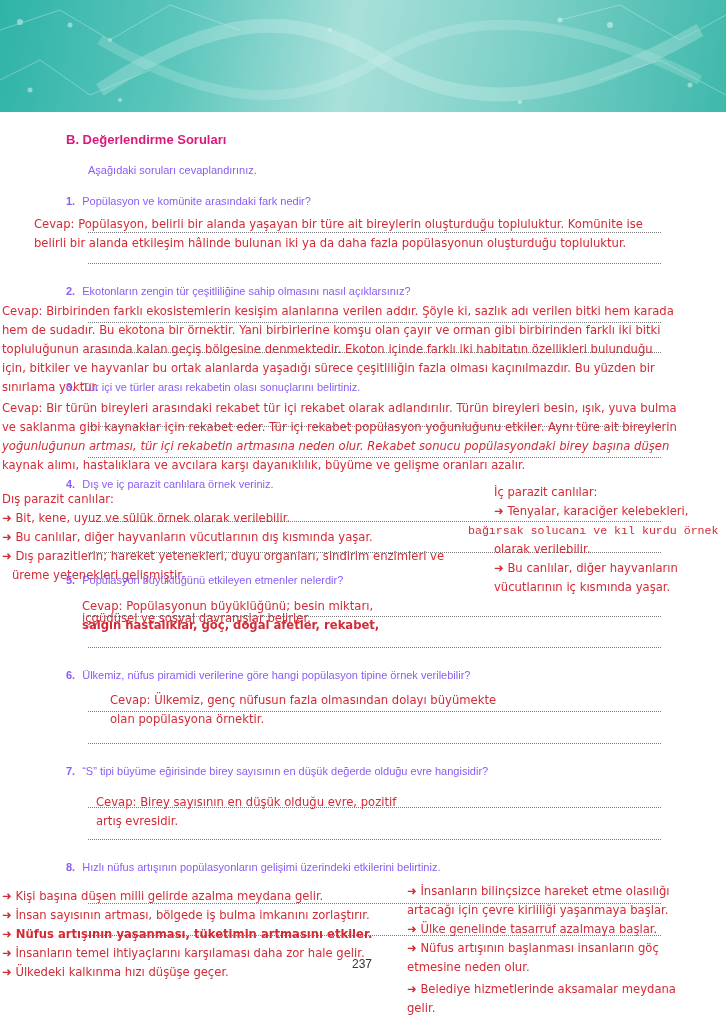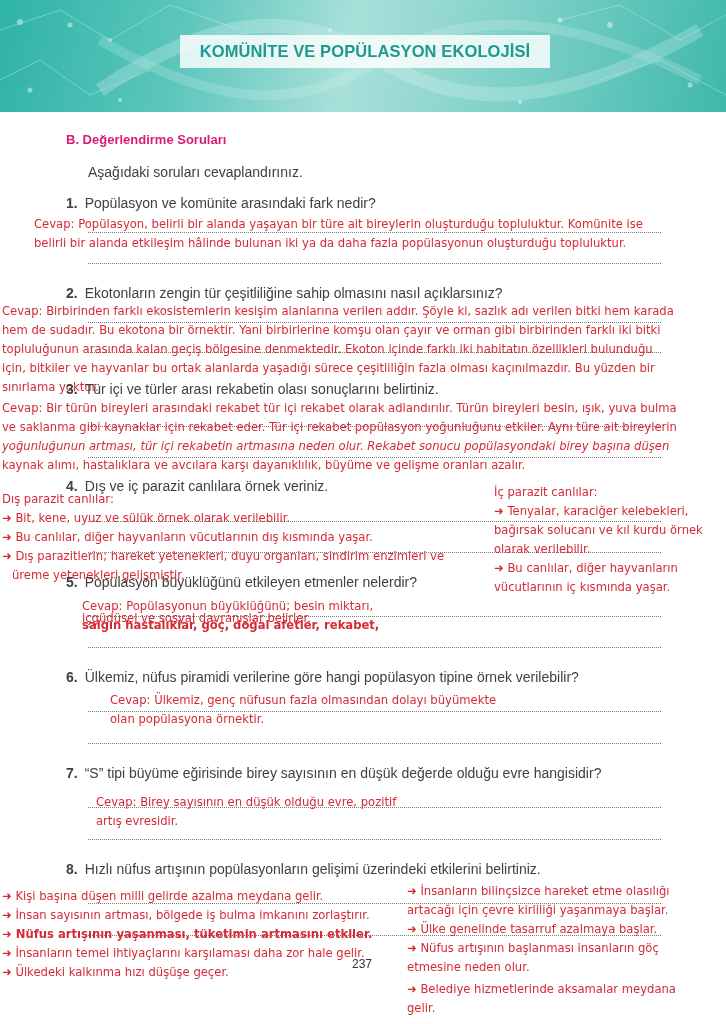--- a/index.html
+++ b/index.html
@@ -19,21 +19,21 @@
   .banner-title-box {
     position: absolute; left: 180px; top: 35px; width: 370px; height: 33px;
     background: rgba(255,255,255,0.82);
     display: flex; align-items: center; justify-content: center;
   }
   .banner-title {
     color: #1d9a8e; font-weight: bold; font-size: 16.5px; letter-spacing: 0.1px;
   }
   .abs { position: absolute; white-space: nowrap; }
   .section-title { color: #d81b7a; font-weight: bold; font-size: 13px; }
-  .q { color: #404040; font-size: 14px; }
+  .q { color: #8b5cf6; font-size: 11px; }
   .q b { margin-right: 7px; }
   .ans { color: #d42a35; font-family: "DejaVu Sans", sans-serif; font-size: 11.6px; line-height: 19px; }
   .dots {
     position: absolute; height: 0; border-bottom: 1.5px dotted #7a7a7a;
   }
   .page-num { color: #333; font-size: 12px; }
 </style>
 </head>
 <body>
 
@@ -53,23 +53,20 @@
         <circle cx="120" cy="100" r="2"></circle>
         <circle cx="330" cy="30" r="2"></circle>
       <circle cx="560" cy="20" r="2.5"></circle>
         <circle cx="610" cy="25" r="3"></circle>
         <circle cx="690" cy="85" r="2.5"></circle>
       <circle cx="520" cy="102" r="2"></circle>
     </g>
     <path d="M100 90 C220 10, 300 10, 380 60 S560 110, 700 30" stroke="#e8f8f6" stroke-width="14" fill="none" opacity="0.45"></path>
     <path d="M100 40 C220 110, 300 110, 380 60 S560 10, 700 80" stroke="#e8f8f6" stroke-width="10" fill="none" opacity="0.35"></path>
   </svg>
-  <div class="banner-title-box">
-    <span class="banner-title">KOMÜNİTE VE POPÜLASYON EKOLOJİSİ</span>
-  </div>
 </div>
 
 <div class="abs section-title" style="left:66px; top:132px;">B.  Değerlendirme Soruları</div>
 <div class="abs q" style="left:88px; top:164px;">Aşağıdaki soruları cevaplandırınız.</div>
 
 <div class="abs q" style="left:66px; top:195px;">
   <b>1.</b><span>Popülasyon ve komünite arasındaki fark nedir?</span>
 </div>
 <div class="dots" style="left:88px; width:573px; top:232px;"></div>
 <div class="dots" style="left:88px; width:573px; top:263px;"></div>
@@ -103,21 +100,21 @@
 <div class="dots" style="left:88px; width:573px; top:521px;"></div>
 <div class="dots" style="left:88px; width:573px; top:552px;"></div>
 <div class="abs ans" style="left:2px; top:490px;">Dış parazit canlılar:</div>
 <div class="abs ans" style="left:2px; top:509px;"><span>➜</span> <span>Bit, kene, uyuz ve sülük örnek olarak verilebilir.</span></div>
 <div class="abs ans" style="left:2px; top:528px;"><span>➜</span> <span>Bu canlılar, diğer hayvanların vücutlarının dış kısmında yaşar.</span></div>
 <div class="abs ans" style="left:2px; top:547px;"><span>➜</span> <span>Dış parazitlerin; hareket yetenekleri, duyu organları, sindirim enzimleri ve</span></div>
 <div class="abs ans" style="left:12px; top:566px;">üreme yetenekleri gelişmiştir.</div>
 
 <div class="abs ans" style="left:494px; top:483px;">İç parazit canlılar:</div>
 <div class="abs ans" style="left:494px; top:502px;"><span>➜</span> <span>Tenyalar, karaciğer kelebekleri,</span></div>
-<div class="abs ans" style="left:494px; top:521px;">bağırsak solucanı ve kıl kurdu örnek</div>
+<div class="abs ans" style="left:468px; top:521px;font-family:Liberation Mono, monospace;">bağırsak solucanı ve kıl kurdu örnek</div>
 <div class="abs ans" style="left:494px; top:540px;">olarak verilebilir.</div>
 <div class="abs ans" style="left:494px; top:559px;"><span>➜</span> <span>Bu canlılar, diğer hayvanların</span></div>
 <div class="abs ans" style="left:494px; top:578px;">vücutlarının iç kısmında yaşar.</div>
 
 <div class="abs q" style="left:66px; top:574px;">
   <b>5.</b><span>Popülasyon büyüklüğünü etkileyen etmenler nelerdir?</span>
 </div>
 <div class="dots" style="left:88px; width:573px; top:616px;"></div>
 <div class="dots" style="left:88px; width:573px; top:647px;"></div>
 <div class="abs ans" style="left:82px; top:597px;">Cevap: Popülasyonun büyüklüğünü; besin miktarı,</div>

